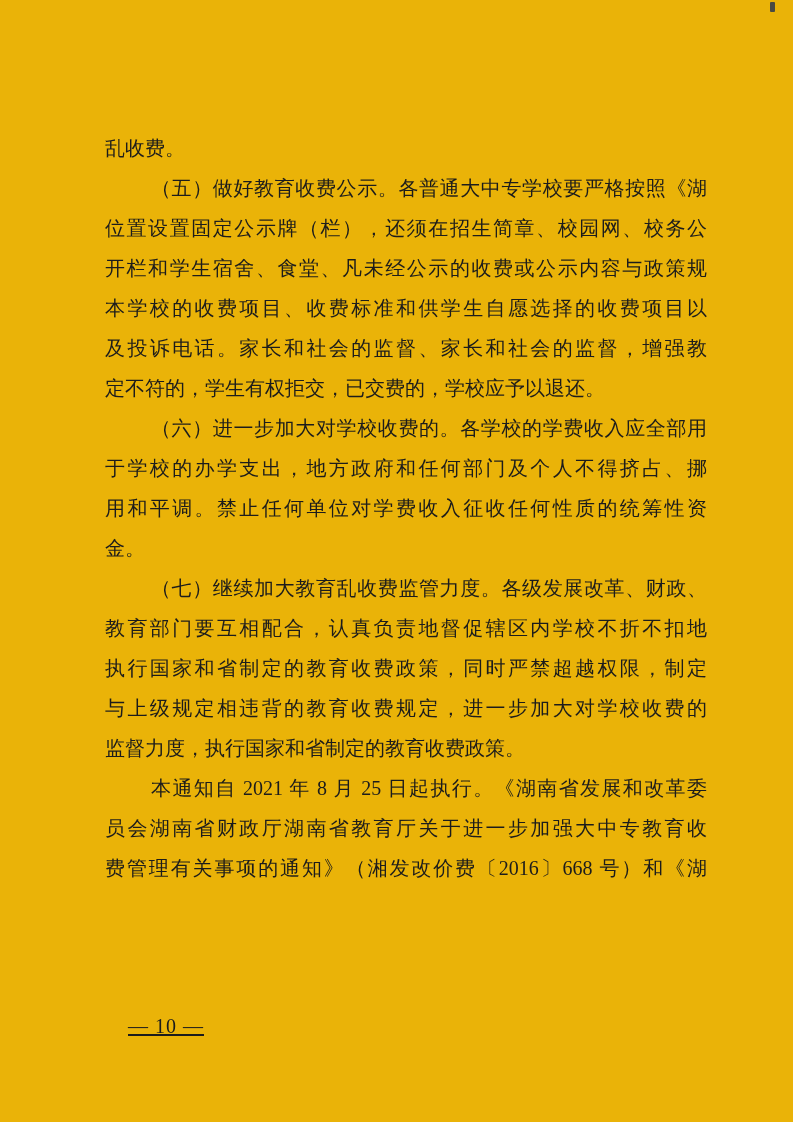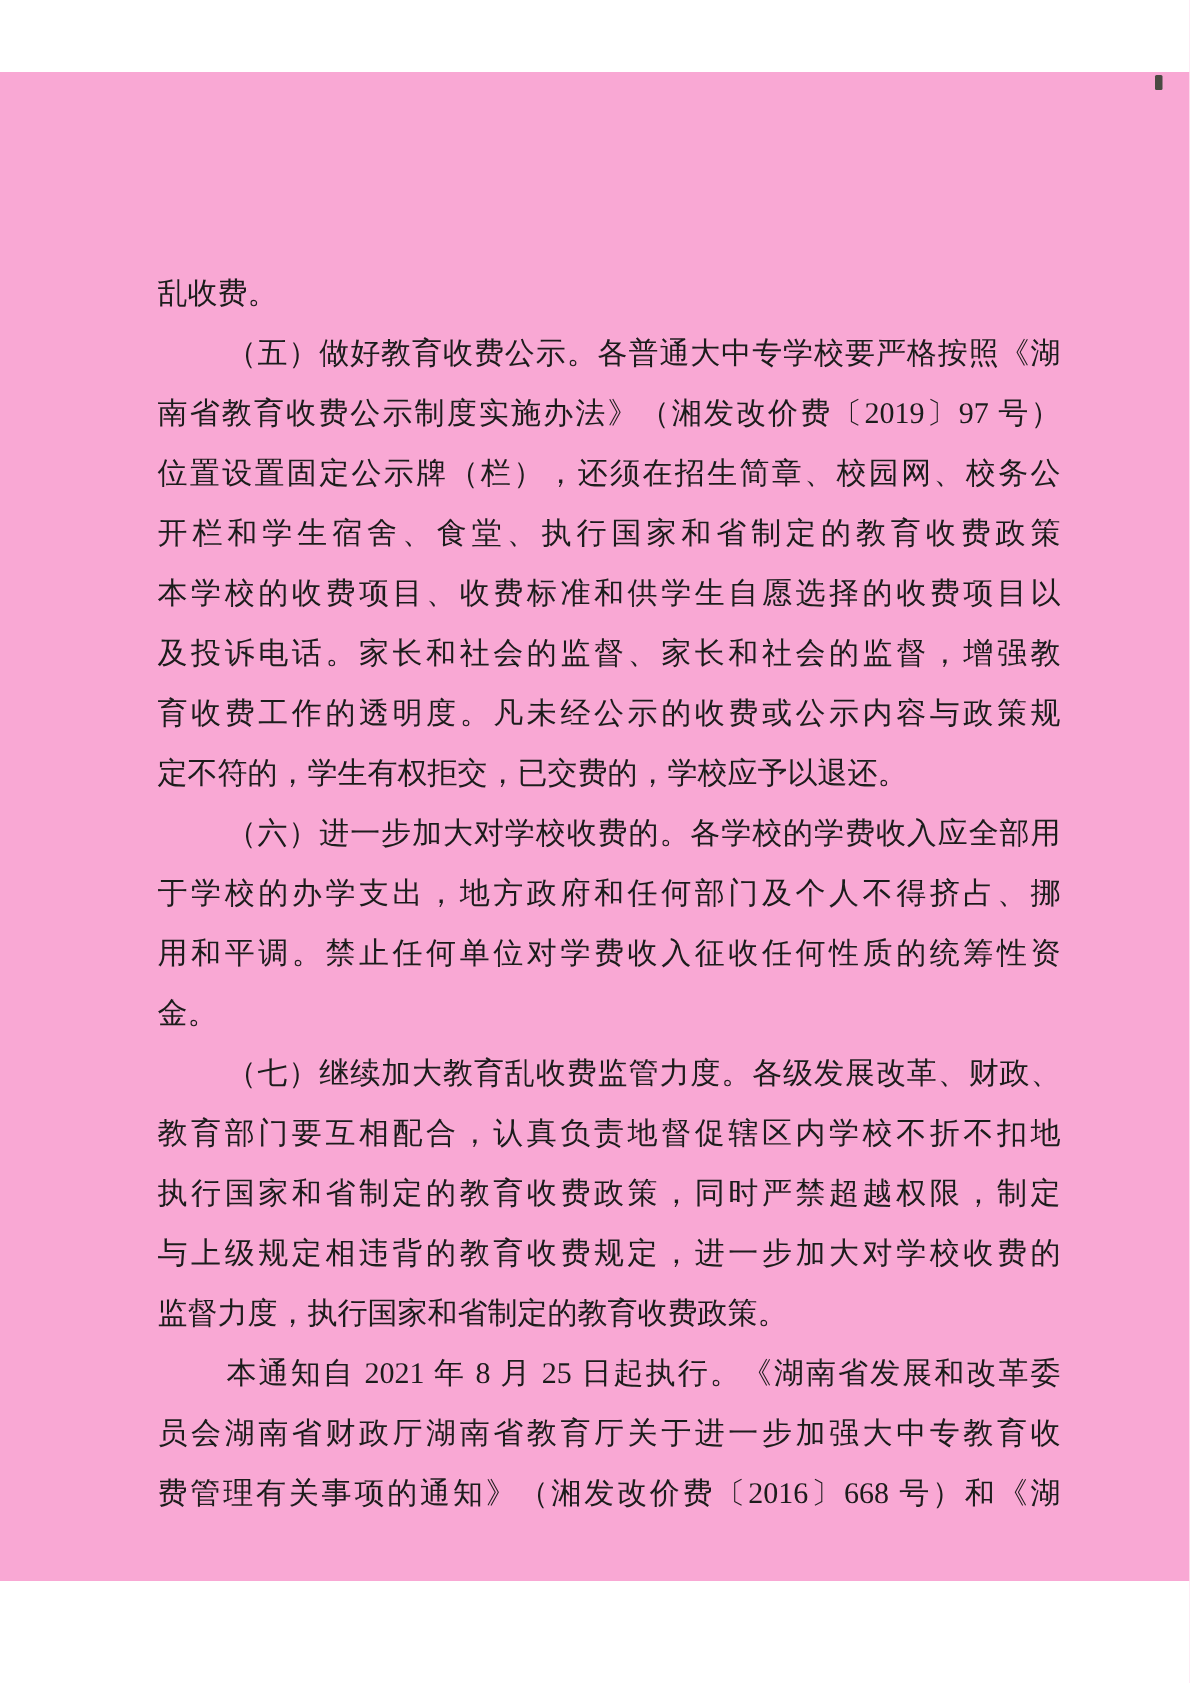--- a/index.html
+++ b/index.html
@@ -3,25 +3,24 @@
 <meta charset="utf-8">
 <style>
   * { margin: 0; padding: 0; box-sizing: border-box; }
   html, body {
     width: 793px; height: 1122px;
     background: #ffffff;
     font-family: "Liberation Serif", serif;
   }
   .page {
     position: relative;
-    width: 793px; height: 1006px;
-    background: #f9a8d4;
+    width: 793px; height: 1122px;
+    background: #eab308;
     overflow: hidden;
     color: #1c1c1c;
-    margin-top: 48px;
   }
   .text-block {
     position: absolute;
     left: 105px;
     top: 128px;
     width: 602px;
   }
   .line {
     height: 40px;
     line-height: 40px;
@@ -68,32 +67,30 @@
 <div class="page">
 
   <span class="scan-artifact"></span>
 
   <div class="text-block">
 
       <div class="line">乱收费。</div>
 
       <div class="line indent justify">（五）做好教育收费公示。各普通大中专学校要严格按照《湖</div>
 
-      <div class="line justify">南省教育收费公示制度实施办法》（湘发改价费〔2019〕97 号）</div>
 
 
       <div class="line justify">位置设置固定公示牌（栏），还须在招生简章、校园网、校务公</div>
 
-      <div class="line justify">开栏和学生宿舍、食堂、执行国家和省制定的教育收费政策</div>
+      <div class="line justify">开栏和学生宿舍、食堂、凡未经公示的收费或公示内容与政策规</div>
 
       <div class="line justify">本学校的收费项目、收费标准和供学生自愿选择的收费项目以</div>
 
       <div class="line justify">及投诉电话。家长和社会的监督、家长和社会的监督，增强教</div>
 
-      <div class="line justify">育收费工作的透明度。凡未经公示的收费或公示内容与政策规</div>
 
       <div class="line">定不符的，学生有权拒交，已交费的，学校应予以退还。</div>
 
       <div class="line indent justify">（六）进一步加大对学校收费的。各学校的学费收入应全部用</div>
 
       <div class="line justify">于学校的办学支出，地方政府和任何部门及个人不得挤占、挪</div>
 
       <div class="line justify">用和平调。禁止任何单位对学费收入征收任何性质的统筹性资</div>
 
       <div class="line">金。</div>

